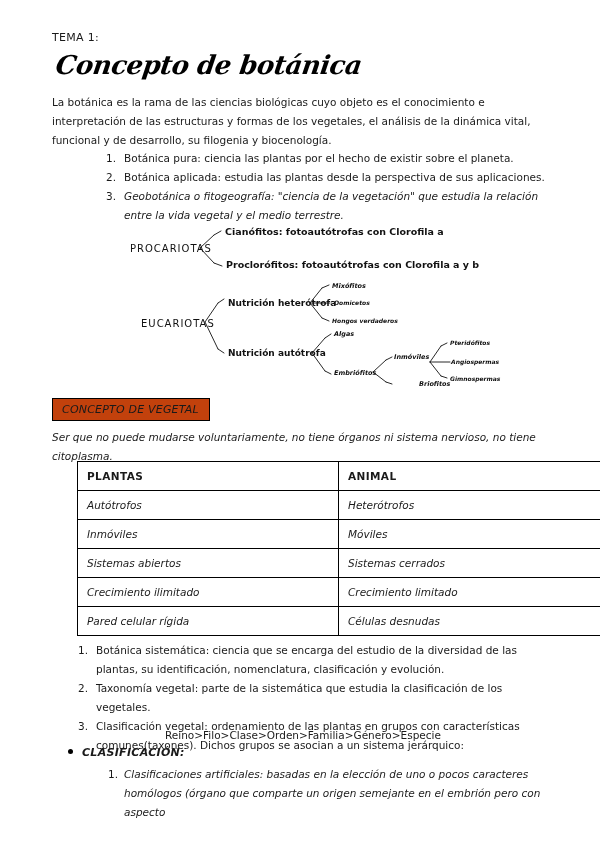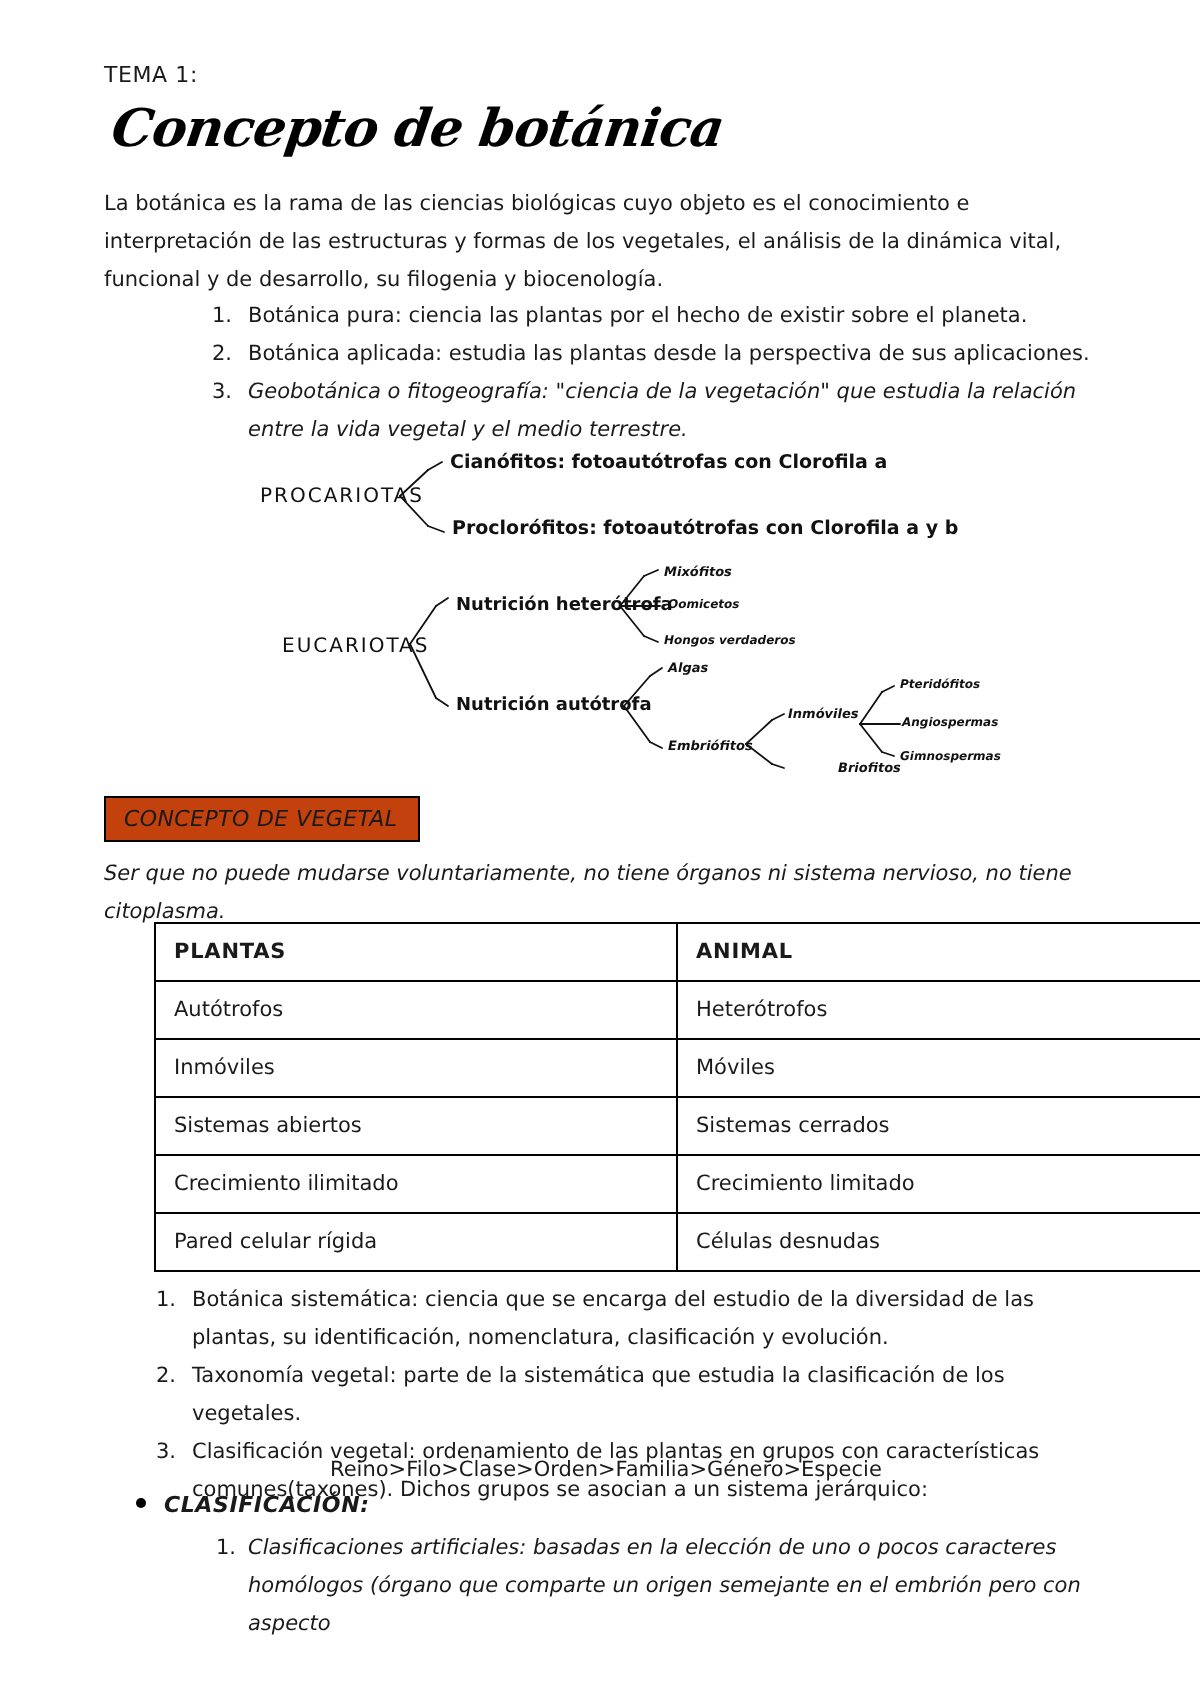--- a/index.html
+++ b/index.html
@@ -153,20 +153,21 @@
     font-family: "DejaVu Sans", sans-serif;
     font-size: 10.5px;
     background: #fff;
   }
   table.cmp td, table.cmp th {
     border: 1.2px solid #000;
     padding: 6px 9px;
     height: 16px;
     text-align: left;
     font-weight: normal;
+    font-style: italic;
     vertical-align: middle;
   }
   table.cmp th {
     font-weight: bold;
     font-style: normal;
     letter-spacing: 0.4px;
   }
   table.cmp td:first-child, table.cmp th:first-child { width: 242px; }
 
   

